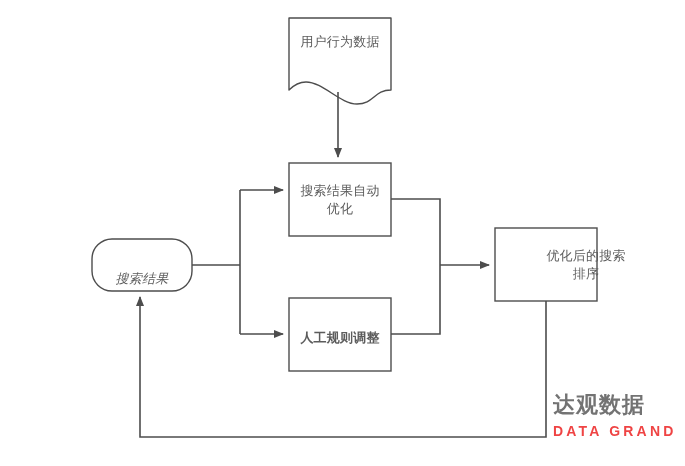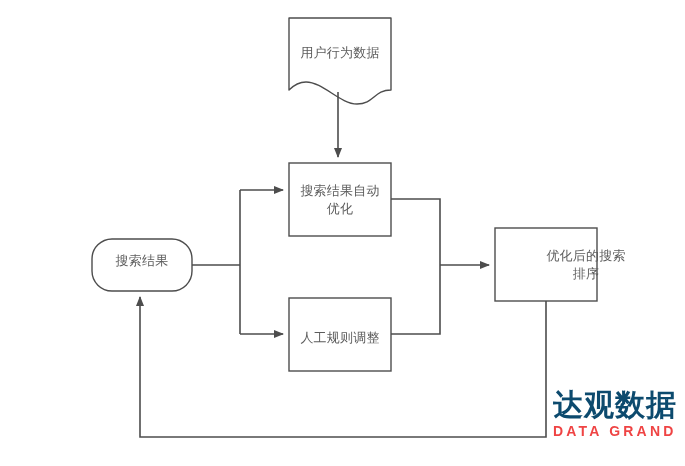--- a/index.html
+++ b/index.html
@@ -39,25 +39,25 @@
   }
   .logo {
     position: absolute;
     left: 553px;
     top: 388px;
     width: 130px;
     text-align: left;
   }
   .logo-cn {
     font-family: "DejaVu Sans", "Liberation Sans", sans-serif;
-    font-size: 30px;
+    font-size: 22px;
     font-weight: bold;
     line-height: 34px;
     letter-spacing: 1px;
-    color: #0c4a6e;
+    color: #737373;
   }
   .logo-en {
     font-family: "Liberation Sans", sans-serif;
     font-size: 14px;
     font-weight: bold;
     line-height: 16px;
     letter-spacing: 3.2px;
     color: #ef4444;
     margin-top: 1px;
   }
@@ -95,28 +95,28 @@
 
     <path d="M391,199 L440,199 L440,265" fill="none" stroke="#4d4d4d" stroke-width="1.6"></path>
 
     <path d="M391,334 L440,334 L440,265" fill="none" stroke="#4d4d4d" stroke-width="1.6"></path>
 
     <path d="M440,265 L489,265" fill="none" stroke="#4d4d4d" stroke-width="1.6" marker-end="url(#arrowhead)"></path>
 
     <path d="M546,301 L546,437 L140,437 L140,297" fill="none" stroke="#4d4d4d" stroke-width="1.6" marker-end="url(#arrowhead)"></path>
   </svg>
 
-  <div class="node-label" style="left:289px; top:18px; width:102px; height:70px;">用户行为数据</div>
+  <div class="node-label" style="left:289px; top:7px; width:102px; height:70px;">用户行为数据</div>
 
   <div class="node-label" style="left:289px; top:163px; width:102px; height:73px;">搜索结果自动
 优化</div>
 
-  <div class="node-label" style="left:289px; top:298px; width:102px; height:79px;">人工规则调整</div>
+  <div class="node-label" style="left:289px; top:298px; width:102px; height:79px;font-weight:bold;">人工规则调整</div>
 
-  <div class="node-label" style="left:92px; top:239px; width:100px; height:44px;">搜索结果</div>
+  <div class="node-label" style="left:92px; top:257px; width:100px; height:44px;font-style:italic;">搜索结果</div>
 
   <div class="node-label" style="left:495px; top:228px; width:102px; height:73px;padding-left:40px;">优化后的搜索
 排序</div>
 
   <div class="logo">
     <div class="logo-cn">达观数据</div>
     <div class="logo-en">DATA GRAND</div>
   </div>
 
 </div>

